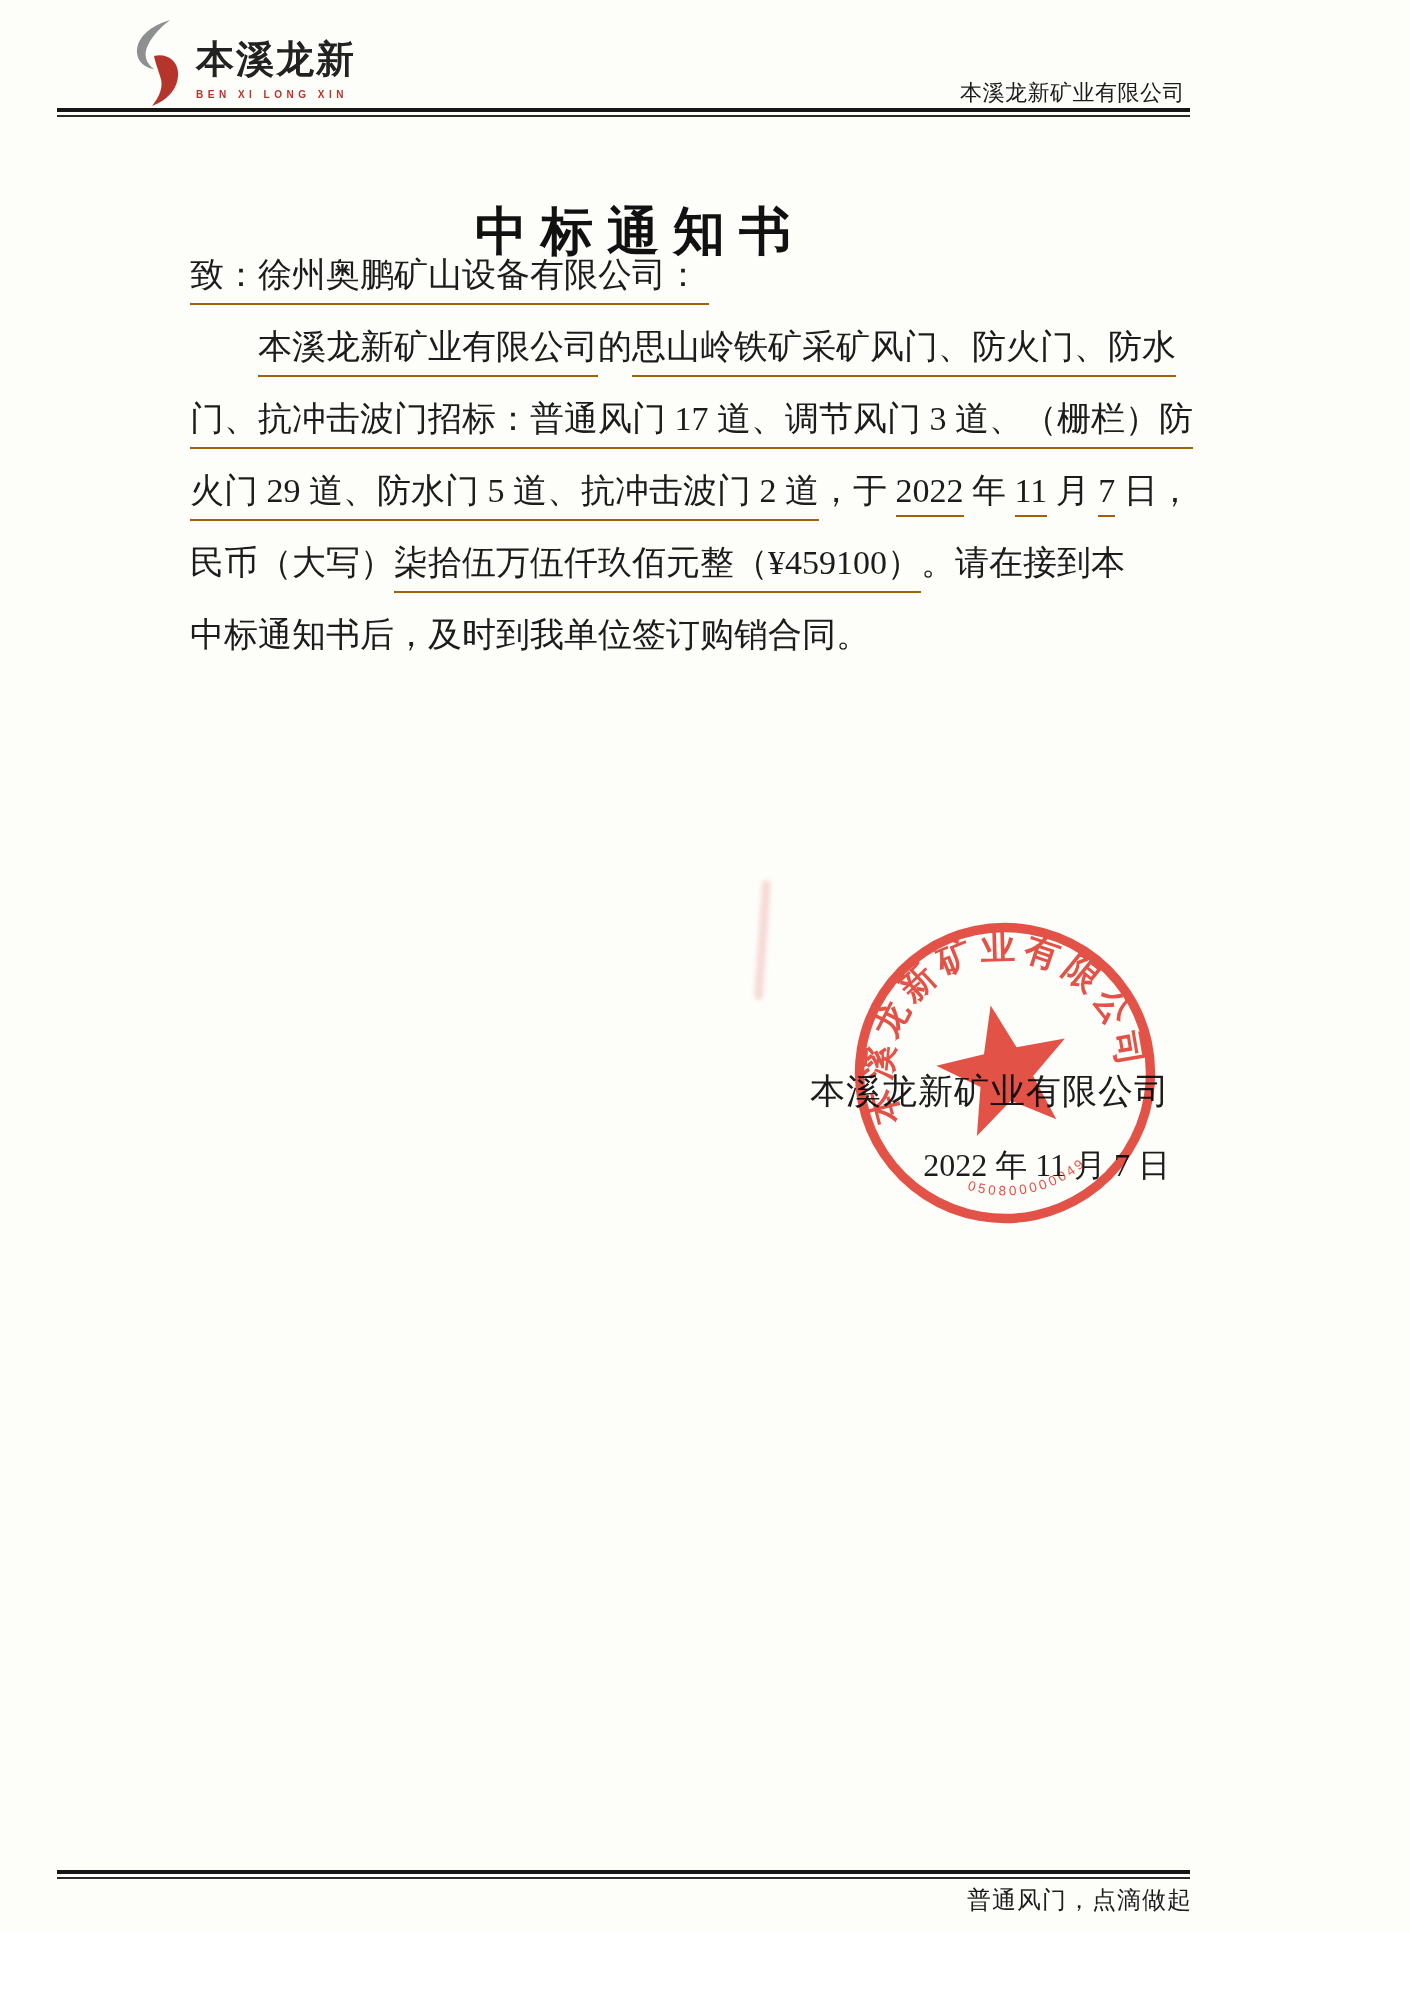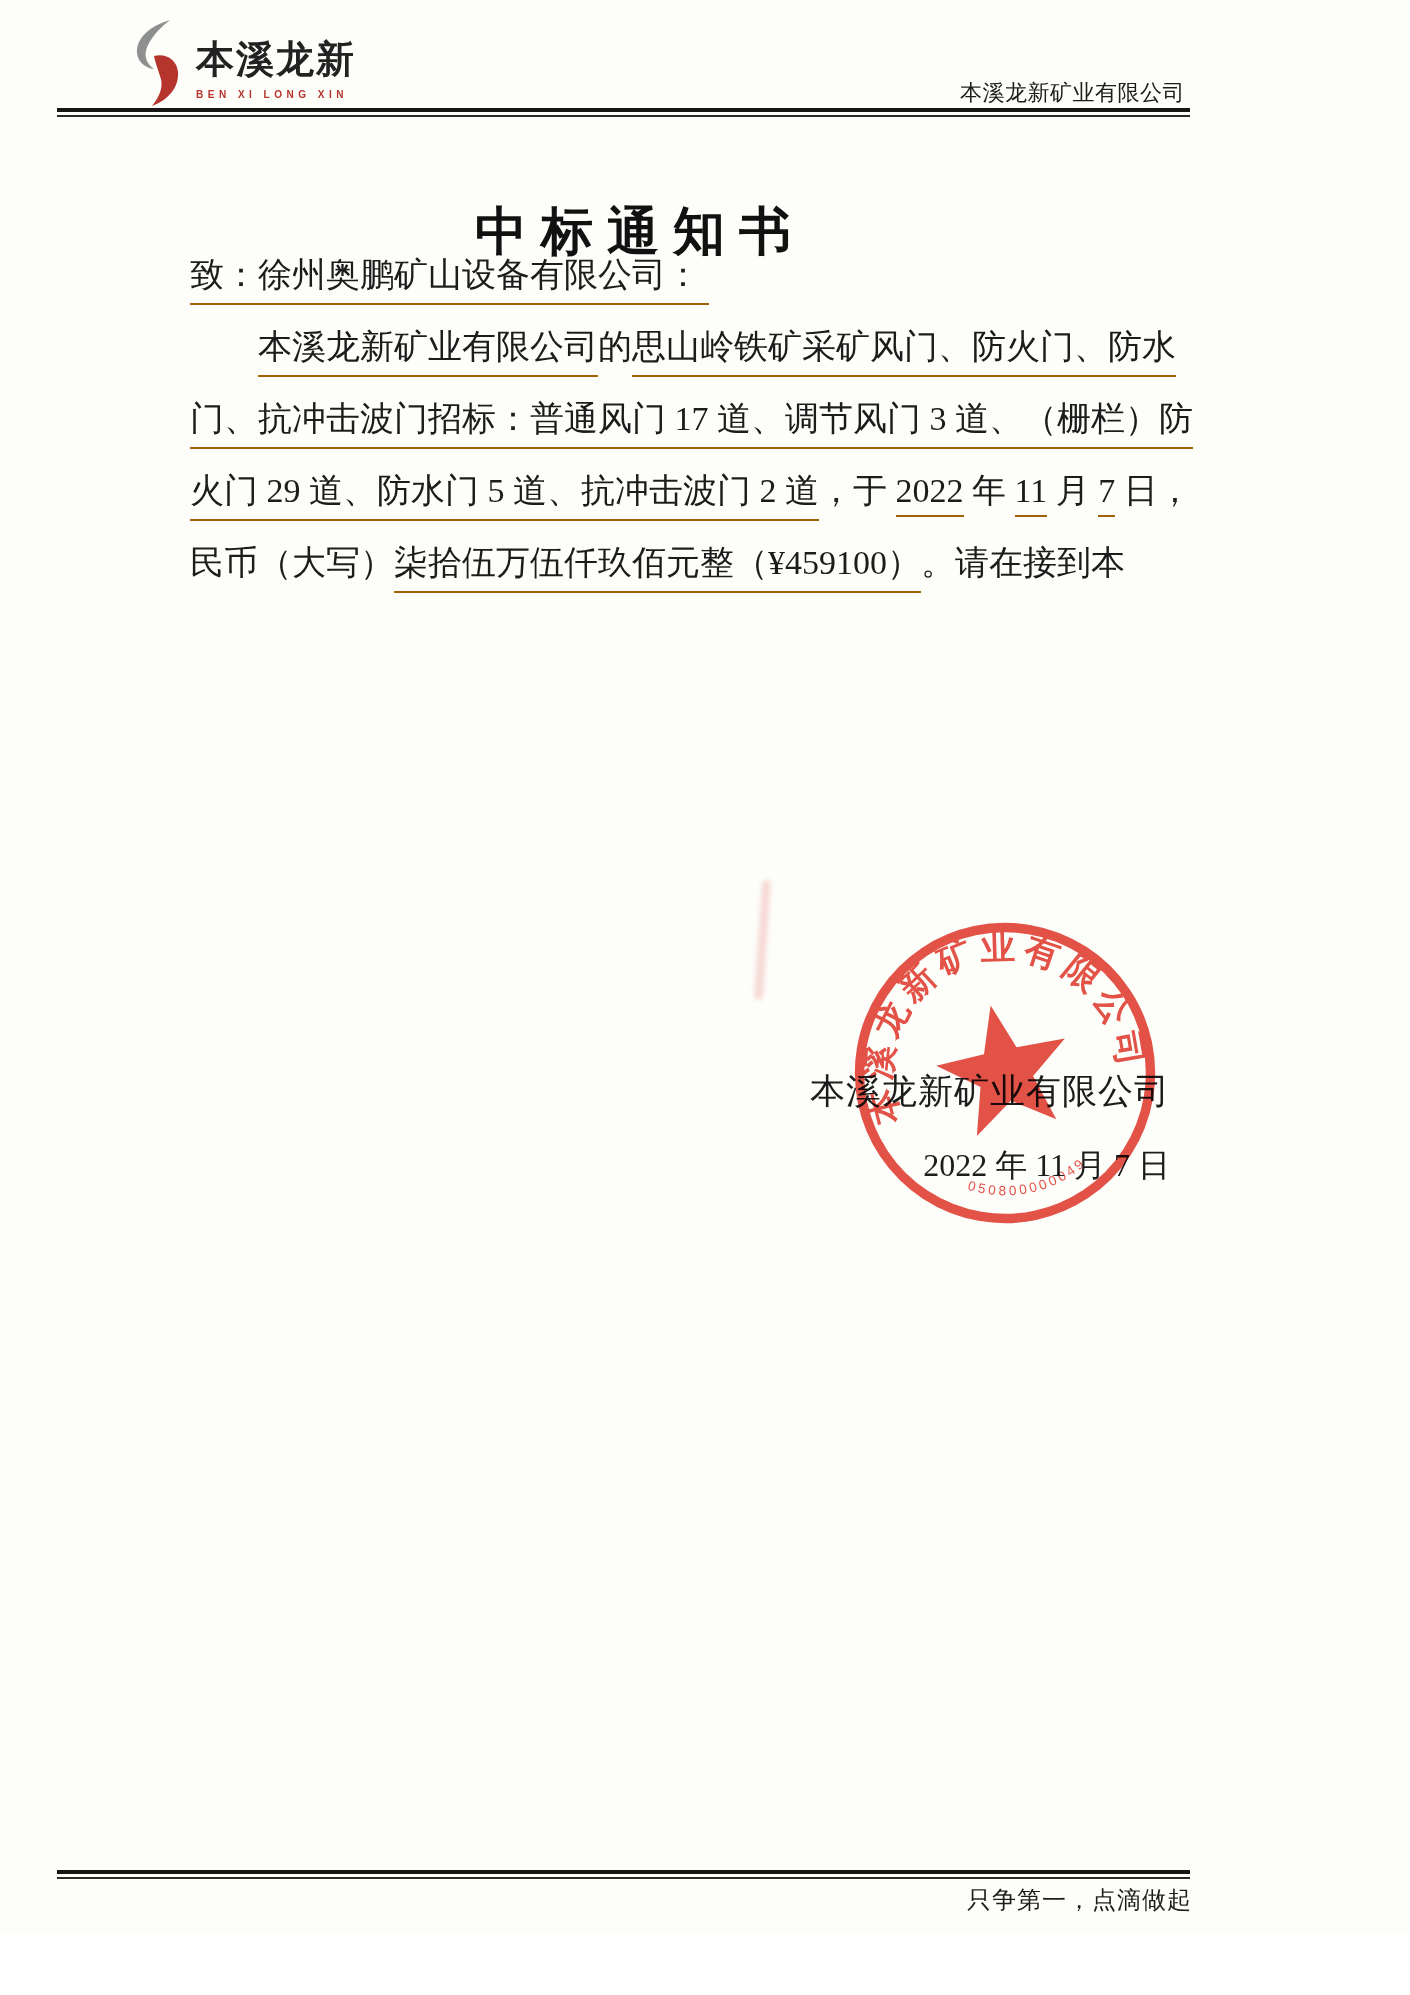--- a/index.html
+++ b/index.html
@@ -63,20 +63,21 @@
   <div class="rule header-rule"></div>
 
   <h1 class="doc-title">中标通知书</h1>
 
   <main id="body-lines">
       <div class="bline"><span class="seg ul">致：徐州奥鹏矿山设备有限公司： </span></div>
       <div class="bline indent"><span class="seg ul">本溪龙新矿业有限公司</span><span class="seg">的</span><span class="seg ul">思山岭铁矿采矿风门、防火门、防水</span></div>
       <div class="bline"><span class="seg ul">门、抗冲击波门招标：普通风门 17 道、调节风门 3 道、（栅栏）防</span></div>
       <div class="bline"><span class="seg ul">火门 29 道、防水门 5 道、抗冲击波门 2 道</span><span class="seg">，于 </span><span class="seg ul">2022</span><span class="seg"> 年 </span><span class="seg ul">11</span><span class="seg"> 月 </span><span class="seg ul">7</span><span class="seg"> 日，</span></div>
       <div class="bline"><span class="seg">民币（大写）</span><span class="seg ul">柒拾伍万伍仟玖佰元整（¥459100）</span><span class="seg">。请在接到本</span></div>
+      <div class="bline"><span class="seg">中标通知书后，及时到我单位签订购销合同。</span></div>
     </main>
 
   <div class="smudge"></div>
 
   <div class="sig-company">本溪龙新矿业有限公司</div>
   <div class="sig-date">2022 年 11 月 7 日</div>
 
   <svg class="seal" viewBox="0 0 300 300">
     <g transform="rotate(-12 150 150)">
       <circle cx="150" cy="150" r="139" fill="none" stroke="#e0382c" stroke-width="9"></circle>
@@ -86,15 +87,15 @@
       </text>
       <polygon fill="#e0382c" points="150,84 165.9,128.2 212.8,129.6 175.7,158.3 188.8,203.4 150,177 111.2,203.4 124.3,158.3 87.2,129.6 134.1,128.2"></polygon>
       <path id="sealArcBot" d="M 54.2,217.1 A 117,117 0 0 0 245.8,217.1" fill="none"></path>
       <text fill="#e0382c" font-size="13" letter-spacing="3" font-family="Liberation Sans, DejaVu Sans, sans-serif">
         <textPath href="#sealArcBot" startOffset="50%" text-anchor="middle">050800000049</textPath>
       </text>
     </g>
   </svg>
 
   <div class="rule footer-rule"></div>
-  <div class="footer-slogan">只争第一，点滴做起</div>
+  <div class="footer-slogan">普通风门，点滴做起</div>
 
 </div>
 
 </body></html>

